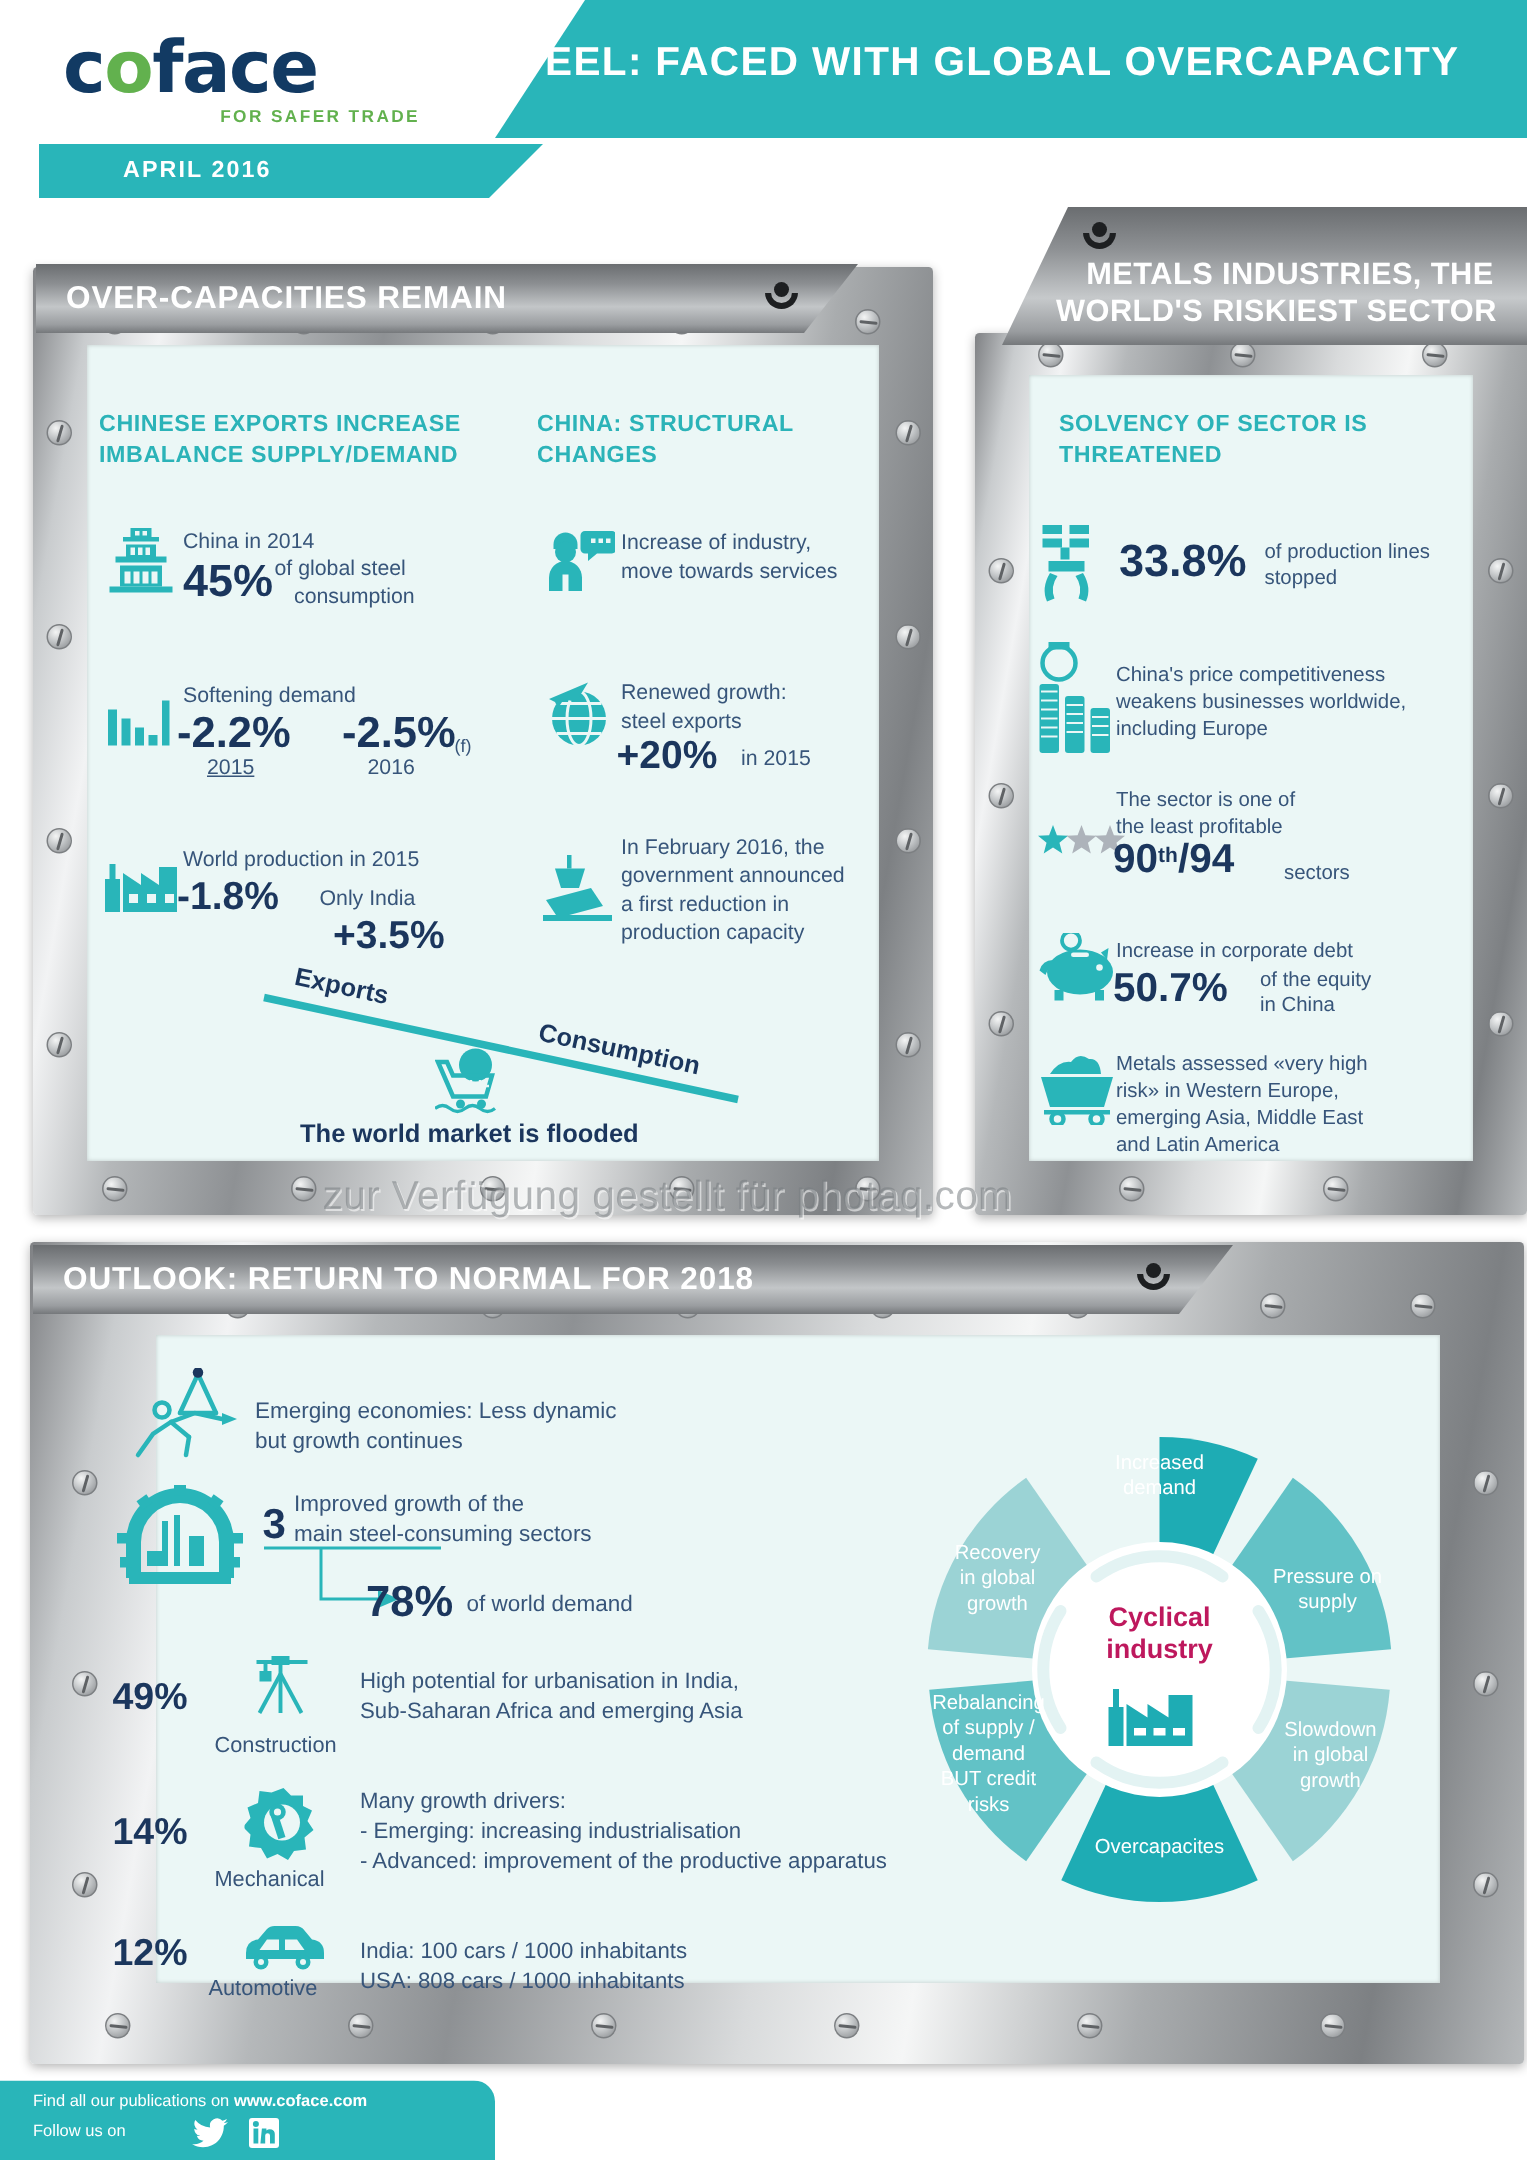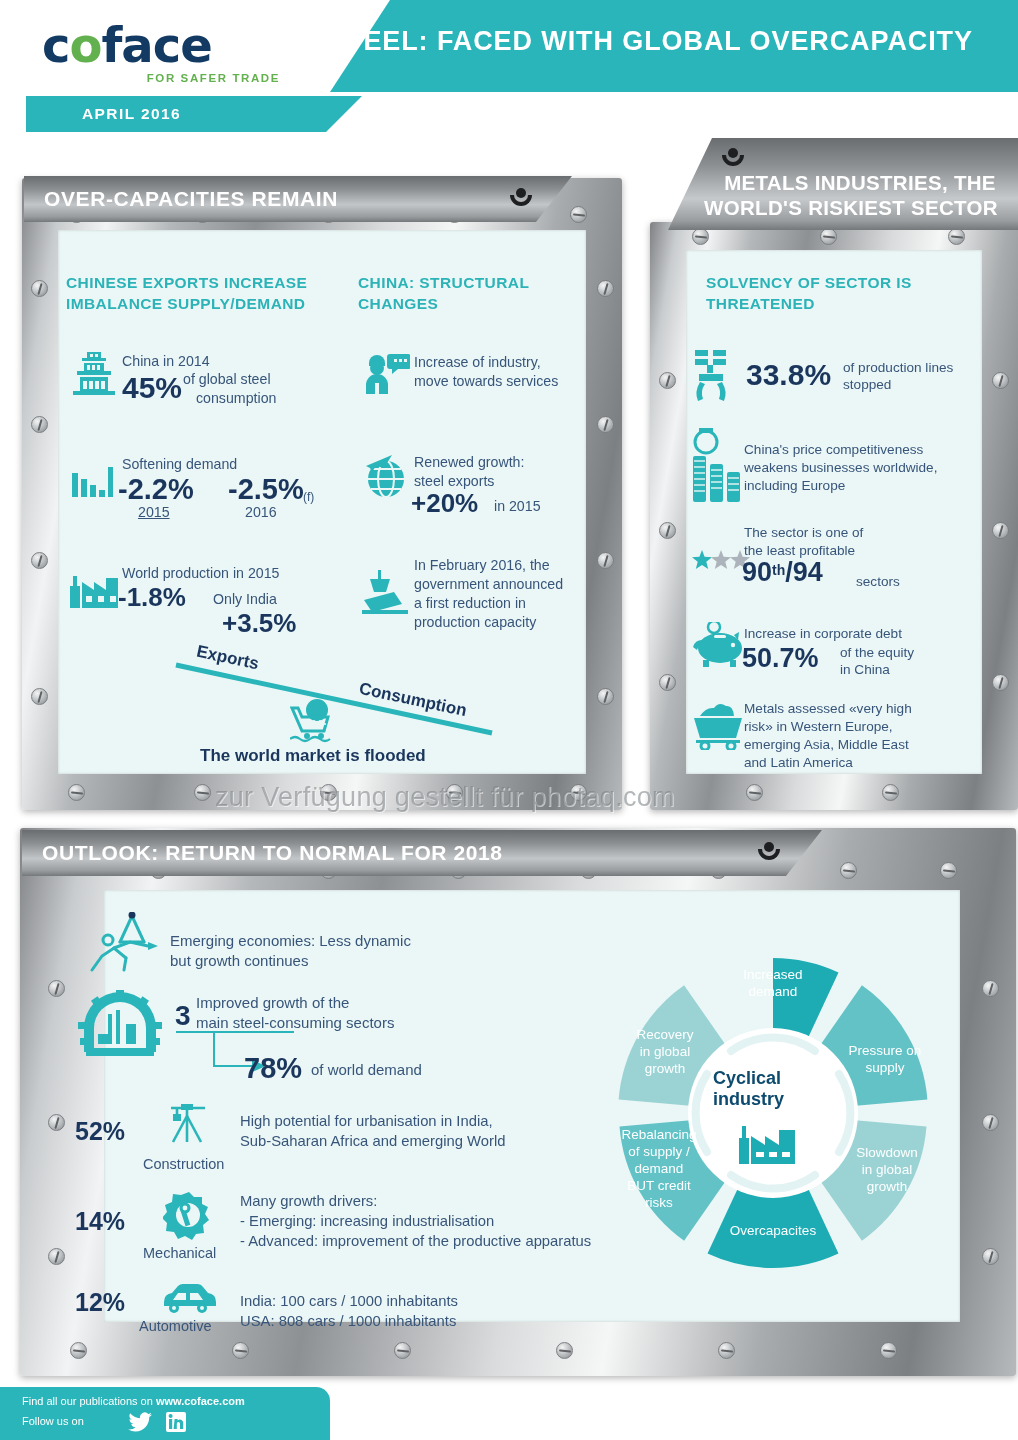--- a/index.html
+++ b/index.html
@@ -105,22 +105,22 @@
   .big { color: #1b365d; font-weight: bold; }
   svg { display: block; }
 
   
   .donut-wrap { position: absolute; }
   .donut-label {
     position: absolute; color: #ffffff; font-size: 13.5px; line-height: 17px;
     text-align: center; width: 110px;
   }
   .donut-core-txt {
-    position: absolute; color: #0c4a6e; font-size: 18px; font-weight: bold;
-    text-align: left; line-height: 21px; width: 120px;
+    position: absolute; color: #be185d; font-size: 18px; font-weight: bold;
+    text-align: center; line-height: 21px; width: 120px;
   }
 
   
   .watermark {
     position: absolute; left: 215px; top: 782px;
     font-size: 27px; color: rgba(120,125,130,.55);
     letter-spacing: .3px;
     text-shadow: 1px 1px 0 rgba(255,255,255,.55);
     pointer-events: none;
   }
@@ -537,37 +537,37 @@
   <div class="txt" style="left:196px; top:994px; font-size:15px;">Improved growth of the</div>
   <div class="txt" style="left:196px; top:1014px; font-size:15px;">main steel-consuming sectors</div>
   <svg style="position:absolute; left:174px; top:1030px;" width="120" height="46">
     <path d="M2 2 H170" stroke="#29b5b9" stroke-width="2" fill="none"></path>
     <path d="M40 2 V36 H78" stroke="#29b5b9" stroke-width="2" fill="none"></path>
     <polygon points="78,30 92,36 78,42" fill="#29b5b9"></polygon>
   </svg>
   <div class="big" style="position:absolute; left:244px; top:1052px; font-size:29px;">78%</div>
   <div class="txt" style="left:311px; top:1061px; font-size:15px;">of world demand</div>
 
-  <div class="big" style="position:absolute; left:75px; top:1117px; font-size:25px;">52%</div>
+  <div class="big" style="position:absolute; left:75px; top:1117px; font-size:25px;">49%</div>
   <div style="position:absolute; left:165px; top:1100px; width:48px; height:48px;">
     <svg width="48" height="48" viewBox="0 0 48 48">
       <g fill="none" stroke="#29b5b9" stroke-width="2.6">
         <path d="M6 8 H40"></path>
           <path d="M22 8 V42"></path>
           <path d="M22 16 L8 42"></path>
           <path d="M22 16 L36 42"></path>
         <path d="M12 8 V14"></path>
       </g>
       <rect x="16" y="4" width="12" height="6" fill="#29b5b9"></rect>
       <rect x="8" y="14" width="8" height="7" fill="#29b5b9"></rect>
     </svg>
   </div>
   <div class="txt" style="left:143px; top:1155px; font-size:14.5px;">Construction</div>
   <div class="txt" style="left:240px; top:1112px; font-size:14.8px;">High potential for urbanisation in India,</div>
-  <div class="txt" style="left:240px; top:1132px; font-size:14.8px;">Sub-Saharan Africa and emerging World</div>
+  <div class="txt" style="left:240px; top:1132px; font-size:14.8px;">Sub-Saharan Africa and emerging Asia</div>
 
   <div class="big" style="position:absolute; left:75px; top:1207px; font-size:25px;">14%</div>
   <div style="position:absolute; left:163px; top:1190px; width:52px; height:50px;">
     <svg width="52" height="50" viewBox="0 0 52 50">
       <g fill="#29b5b9">
         <path d="M26 2 l5 5 h8 l0 7 l6 3 l-3 7 l4 6 l-6 5 l1 8 l-8 1 l-4 6 l-7 -4 l-7 3 l-4 -7 l-8 -1 l1 -8 l-5 -5 l5 -6 l-2 -7 l7 -3 l1 -8 l8 1 z"></path>
       </g>
       <circle cx="25" cy="25" r="12" fill="#ebf7f6"></circle>
       <g fill="#29b5b9">
         <circle cx="22" cy="18" r="5.5"></circle>

